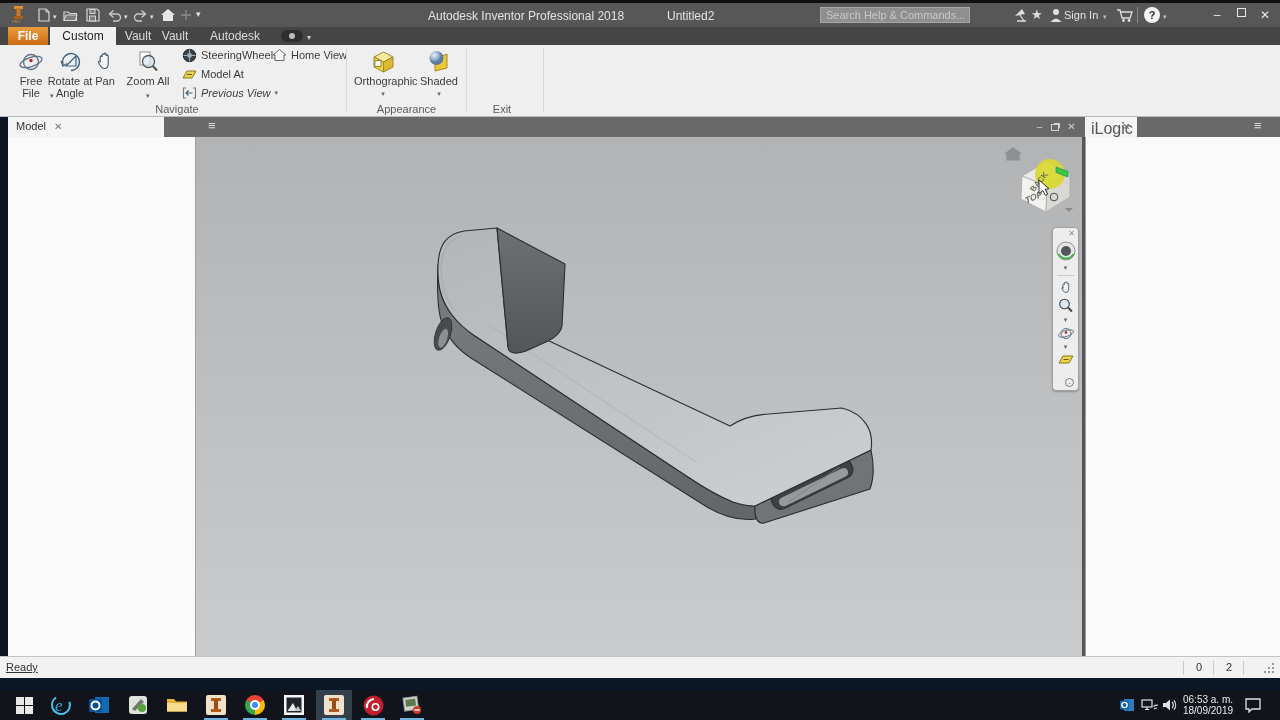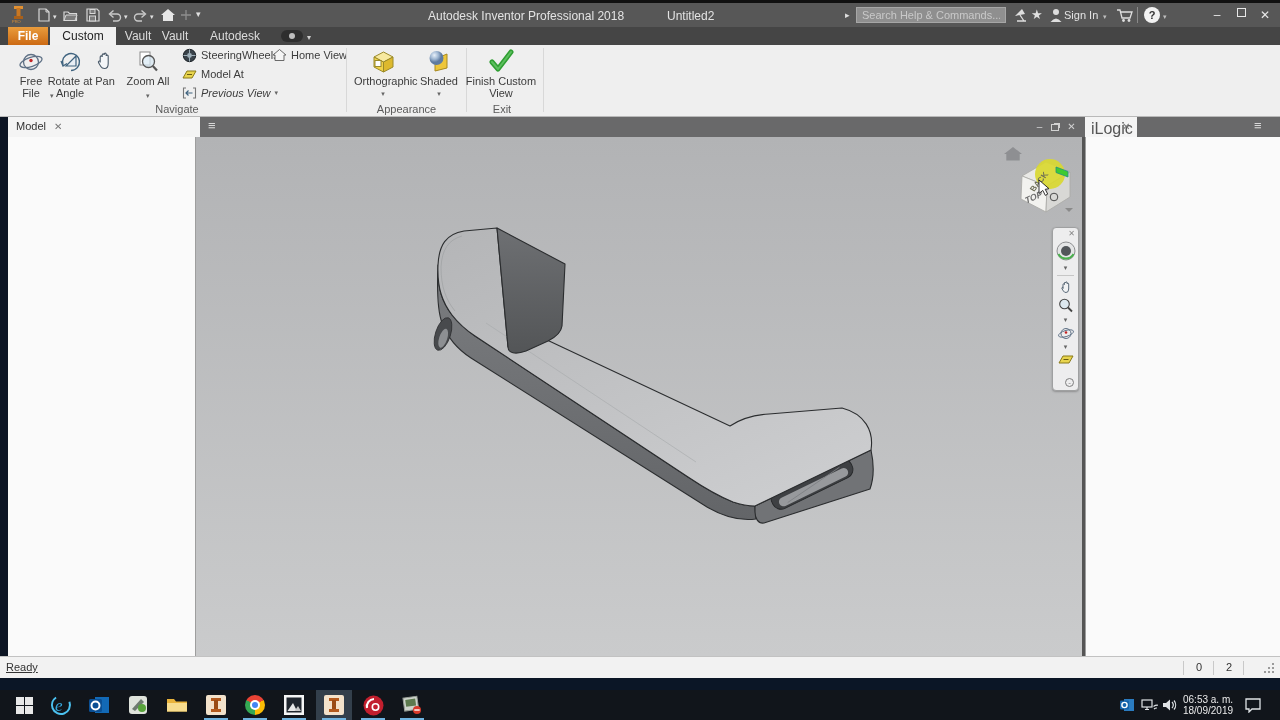--- a/index.html
+++ b/index.html
@@ -131,21 +131,21 @@
       <svg width="14" height="16">
           <path d="M7 3 v10 M2 8 h10" stroke="#cfcfcf" stroke-width="1.3"></path>
         </svg>
     </div>
     <div class="abs tb-glyph" style="left:196px;top:2px;font-size:9px;">▾</div>
 
     <div class="abs ttl" style="left:428px;top:6px;">Autodesk Inventor Professional 2018</div>
     <div class="abs ttl" style="left:667px;top:6px;">Untitled2</div>
 
     <div class="abs tb-glyph" style="left:845px;top:3px;font-size:9px;">▸</div>
-    <input class="abs" id="search-box" style="left: 856px; top: 4px;" placeholder="Search Help &amp; Commands...">
+    <input class="abs" id="search-box" style="left: 820px; top: 4px;" placeholder="Search Help &amp; Commands...">
     <div class="abs" style="left:1012px;top:4px;">
       <svg width="16" height="17">
           <path d="M3 9 L10 2 L13 7 Z" fill="#dedede"></path>
           <path d="M8 8 L12 14 M5 14 h9" stroke="#dedede" stroke-width="1.3"></path>
         </svg>
     </div>
     <div class="abs tb-glyph" style="left:1031px;top:3px;font-size:13px;">★</div>
     <div class="abs" style="left:1049px;top:4px;">
       <svg width="14" height="17">
           <circle cx="7" cy="5" r="3" fill="#dedede"></circle>
@@ -282,39 +282,30 @@
           <polygon points="9,11 21,6 21,20 9,23" fill="#eec63a" stroke="#a8891e"></polygon>
           <circle cx="10.5" cy="10" r="7" fill="url(#sph)"></circle>
         </svg>
       </div>
       <div>Shaded</div>
       <div style="margin-top:1px;" class="mini-caret">▾</div>
     </div>
 
     <div class="gsep" style="left:466px;"></div>
 
-    <div class="rbig" style="left:461px;width:80px;left:461px;">
-      <div class="ric">
-        <svg width="28" height="28">
-            <path d="M5 15 L11 22 L24 5" fill="none" stroke="#2f9e32" stroke-width="5" stroke-linecap="round" stroke-linejoin="round"></path>
-            <path d="M5 15 L11 22 L24 5" fill="none" stroke="#5cbf5e" stroke-width="2" stroke-linecap="round" stroke-linejoin="round"></path>
-          </svg>
-      </div>
-      <div>Finish Custom View</div>
-    </div>
 
     <div class="gsep" style="left:543px;"></div>
 
     <div class="glabel" style="left:8px;width:338px;">Navigate</div>
     <div class="glabel" style="left:349px;width:115px;">Appearance</div>
     <div class="glabel" style="left:467px;width:70px;">Exit</div>
   </div>
 
   <div class="abs" id="band">
-    <div class="band-light" style="left:8px;width:192px;">
+    <div class="band-light" style="left:8px;width:156px;">
       <span class="abs" style="left:8px;top:3px;">Model</span>
       <span class="abs tab-x" style="left:46px;top:4px;">✕</span>
     </div>
     <div class="hamb" style="left:208px;">≡</div>
 
     <div class="docctl" style="left:1033px;">–</div>
     <div class="docctl" style="left:1048px;top:4px;"><span class="restore-box"></span></div>
     <div class="docctl" style="left:1065px;">✕</div>
 
     <div class="band-light" style="left:1085px;width:52px;">

